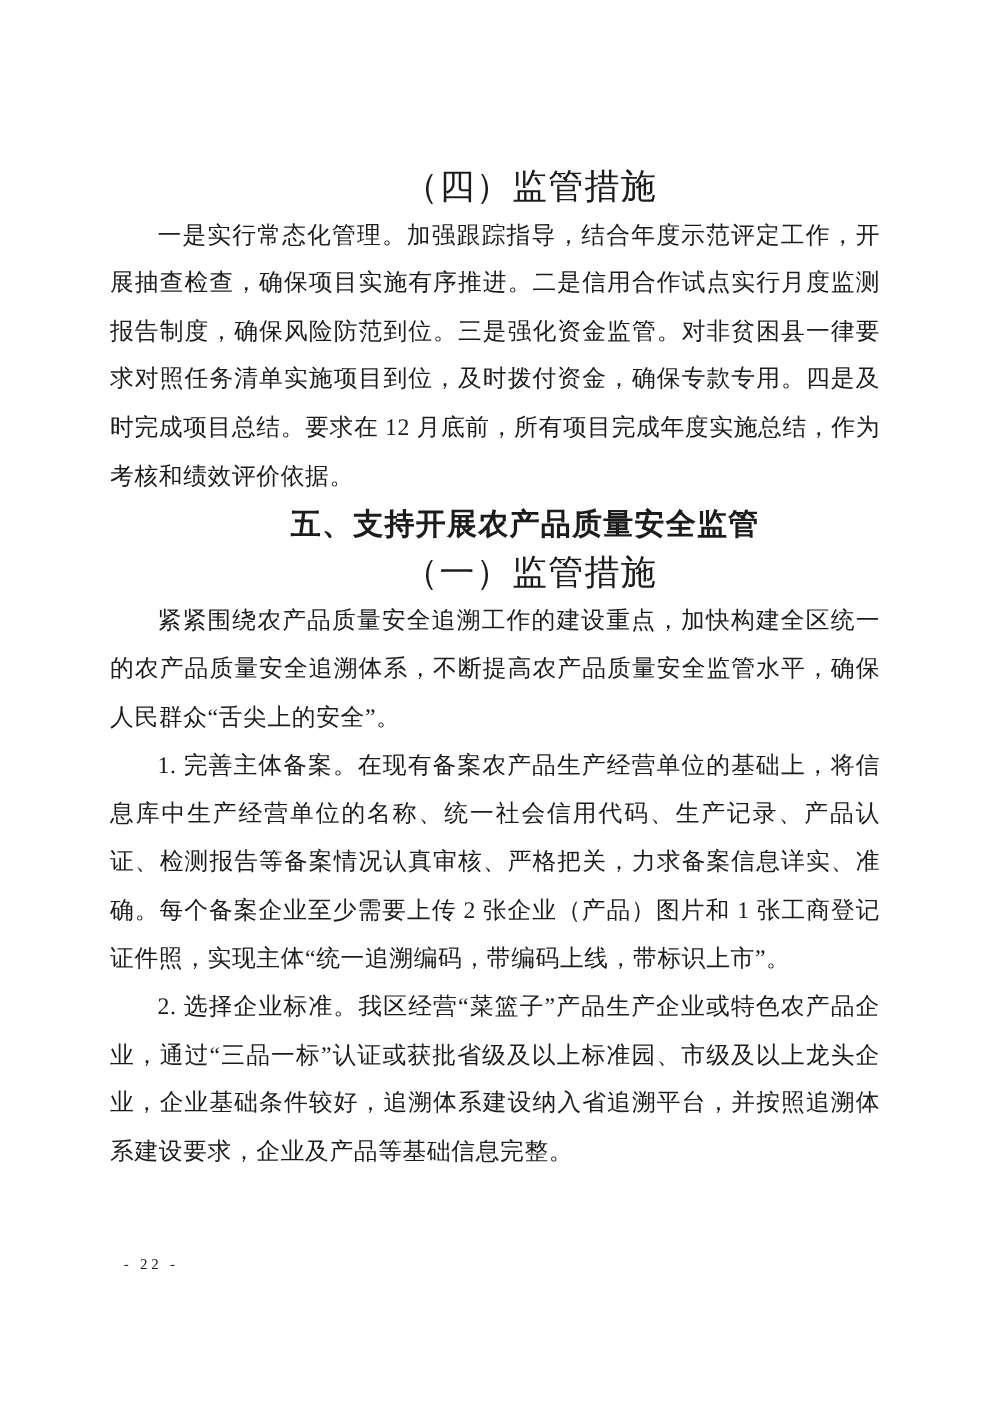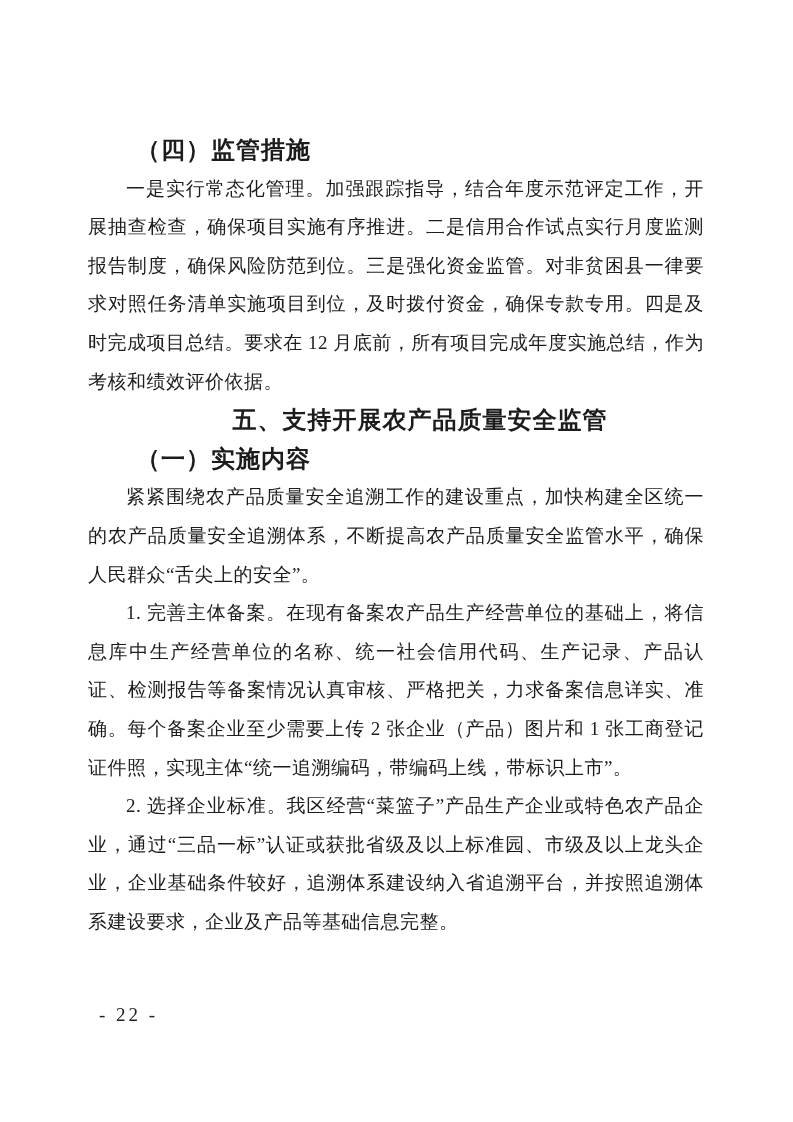--- a/index.html
+++ b/index.html
@@ -22,49 +22,49 @@
   }
   .text-column p {
     font-size: 19px;
     line-height: 38.6px;
     text-align: justify;
     text-justify: inter-character;
     text-indent: 2em;
     letter-spacing: 0.5px;
   }
   p.kai-heading {
-    font-size: 24px;
-    font-weight: 700;
-    text-align: left;
+    font-size: 28px;
+    font-weight: 400;
+    text-align: center;
     letter-spacing: 1px;
   }
   p.bold-heading {
     font-family: "Liberation Sans", "DejaVu Sans", sans-serif;
     font-weight: bold;
     font-size: 24px;
     text-align: center;
     letter-spacing: 1px;
   }
   .page-footer {
     position: absolute;
     left: 99px;
     top: 1004px;
-    font-size: 19px;
+    font-size: 12px;
     letter-spacing: 3px;
     color: #222222;
     font-family: "Liberation Serif", "DejaVu Serif", serif;
   }
 </style>
 </head>
 <body>
 
 <div class="page">
   <div class="text-column">
     <p class="kai-heading">（四）监管措施</p>
     <p class="body-text">一是实行常态化管理。加强跟踪指导，结合年度示范评定工作，开展抽查检查，确保项目实施有序推进。二是信用合作试点实行月度监测报告制度，确保风险防范到位。三是强化资金监管。对非贫困县一律要求对照任务清单实施项目到位，及时拨付资金，确保专款专用。四是及时完成项目总结。要求在 12 月底前，所有项目完成年度实施总结，作为考核和绩效评价依据。</p>
     <p class="bold-heading">五、支持开展农产品质量安全监管</p>
-    <p class="kai-heading">（一）实施内容</p>
+    <p class="kai-heading">（一）监管措施</p>
     <p class="body-text">紧紧围绕农产品质量安全追溯工作的建设重点，加快构建全区统一的农产品质量安全追溯体系，不断提高农产品质量安全监管水平，确保人民群众“舌尖上的安全”。</p>
     <p class="body-text">1. 完善主体备案。在现有备案农产品生产经营单位的基础上，将信息库中生产经营单位的名称、统一社会信用代码、生产记录、产品认证、检测报告等备案情况认真审核、严格把关，力求备案信息详实、准确。每个备案企业至少需要上传 2 张企业（产品）图片和 1 张工商登记证件照，实现主体“统一追溯编码，带编码上线，带标识上市”。</p>
     <p class="body-text">2. 选择企业标准。我区经营“菜篮子”产品生产企业或特色农产品企业，通过“三品一标”认证或获批省级及以上标准园、市级及以上龙头企业，企业基础条件较好，追溯体系建设纳入省追溯平台，并按照追溯体系建设要求，企业及产品等基础信息完整。</p>
   </div>
   <div class="page-footer">- 22 -</div>
 </div>
 
 </body></html>

